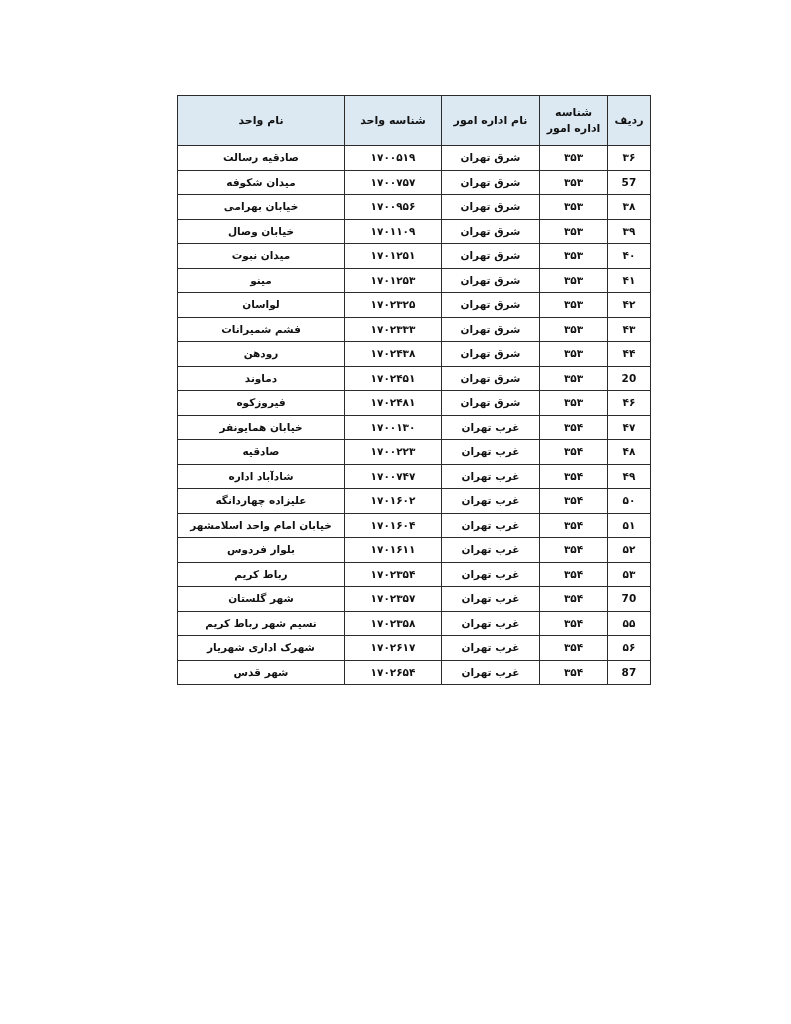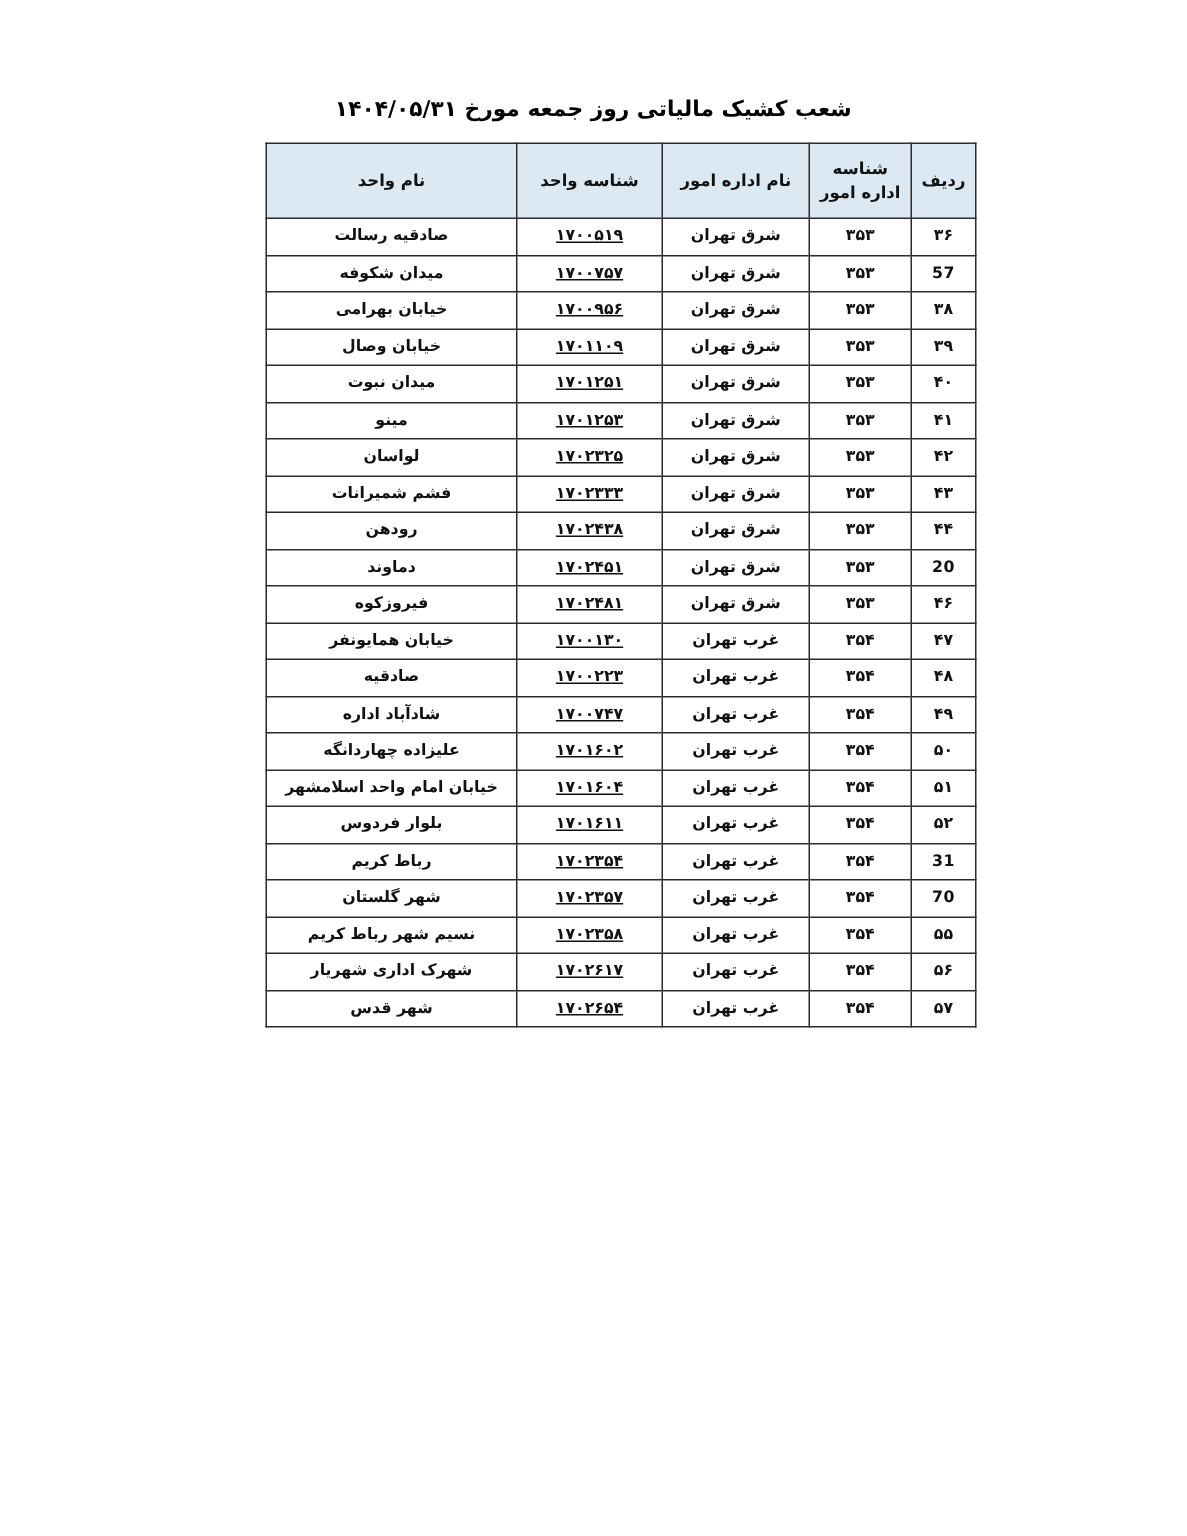--- a/index.html
+++ b/index.html
@@ -85,30 +85,29 @@
   }
 
   
   col.c-radif      { width: 43px;  }
   col.c-edare-id   { width: 68px;  }
   col.c-edare-name { width: 98px;  }
   col.c-unit-id    { width: 97px;  }
   col.c-unit-name  { width: 167px; }
 
   td.unit-name-cell { font-size: 10.5px; }
-  td.unit-id-cell   { letter-spacing: 0.3px; text-decoration: underline; }
+  td.unit-id-cell   { letter-spacing: 0.3px; }
   td.radif-cell     { letter-spacing: 0.3px; margin-top: 13px; }
   td.edare-id-cell  { letter-spacing: 0.3px; }
 </style>
 </head>
 <body>
 
 <div id="page">
 
-  <div id="doc-title">شعب کشیک مالیاتی روز جمعه مورخ ۱۴۰۴/۰۵/۳۱</div>
 
   <div id="table-wrap">
     <table class="data-table">
       <colgroup>
         <col class="c-radif">
         <col class="c-edare-id">
         <col class="c-edare-name">
         <col class="c-unit-id">
         <col class="c-unit-name">
       </colgroup>
@@ -235,21 +234,21 @@
             <td class="unit-name-cell">خیابان امام واحد اسلامشهر</td>
           </tr>
           <tr>
             <td class="radif-cell">۵۲</td>
             <td class="edare-id-cell">۳۵۴</td>
             <td class="edare-name-cell">غرب تهران</td>
             <td class="unit-id-cell">۱۷۰۱۶۱۱</td>
             <td class="unit-name-cell">بلوار فردوس</td>
           </tr>
           <tr>
-            <td class="radif-cell">31</td>
+            <td class="radif-cell">۵۳</td>
             <td class="edare-id-cell">۳۵۴</td>
             <td class="edare-name-cell">غرب تهران</td>
             <td class="unit-id-cell">۱۷۰۲۳۵۴</td>
             <td class="unit-name-cell">رباط کریم</td>
           </tr>
           <tr>
             <td class="radif-cell">70</td>
             <td class="edare-id-cell">۳۵۴</td>
             <td class="edare-name-cell">غرب تهران</td>
             <td class="unit-id-cell">۱۷۰۲۳۵۷</td>
@@ -263,21 +262,21 @@
             <td class="unit-name-cell">نسیم شهر رباط کریم</td>
           </tr>
           <tr>
             <td class="radif-cell">۵۶</td>
             <td class="edare-id-cell">۳۵۴</td>
             <td class="edare-name-cell">غرب تهران</td>
             <td class="unit-id-cell">۱۷۰۲۶۱۷</td>
             <td class="unit-name-cell">شهرک اداری شهریار</td>
           </tr>
           <tr>
-            <td class="radif-cell">۵۷</td>
+            <td class="radif-cell">87</td>
             <td class="edare-id-cell">۳۵۴</td>
             <td class="edare-name-cell">غرب تهران</td>
             <td class="unit-id-cell">۱۷۰۲۶۵۴</td>
             <td class="unit-name-cell">شهر قدس</td>
           </tr>
         </tbody>
     </table>
   </div>
 
 </div>

